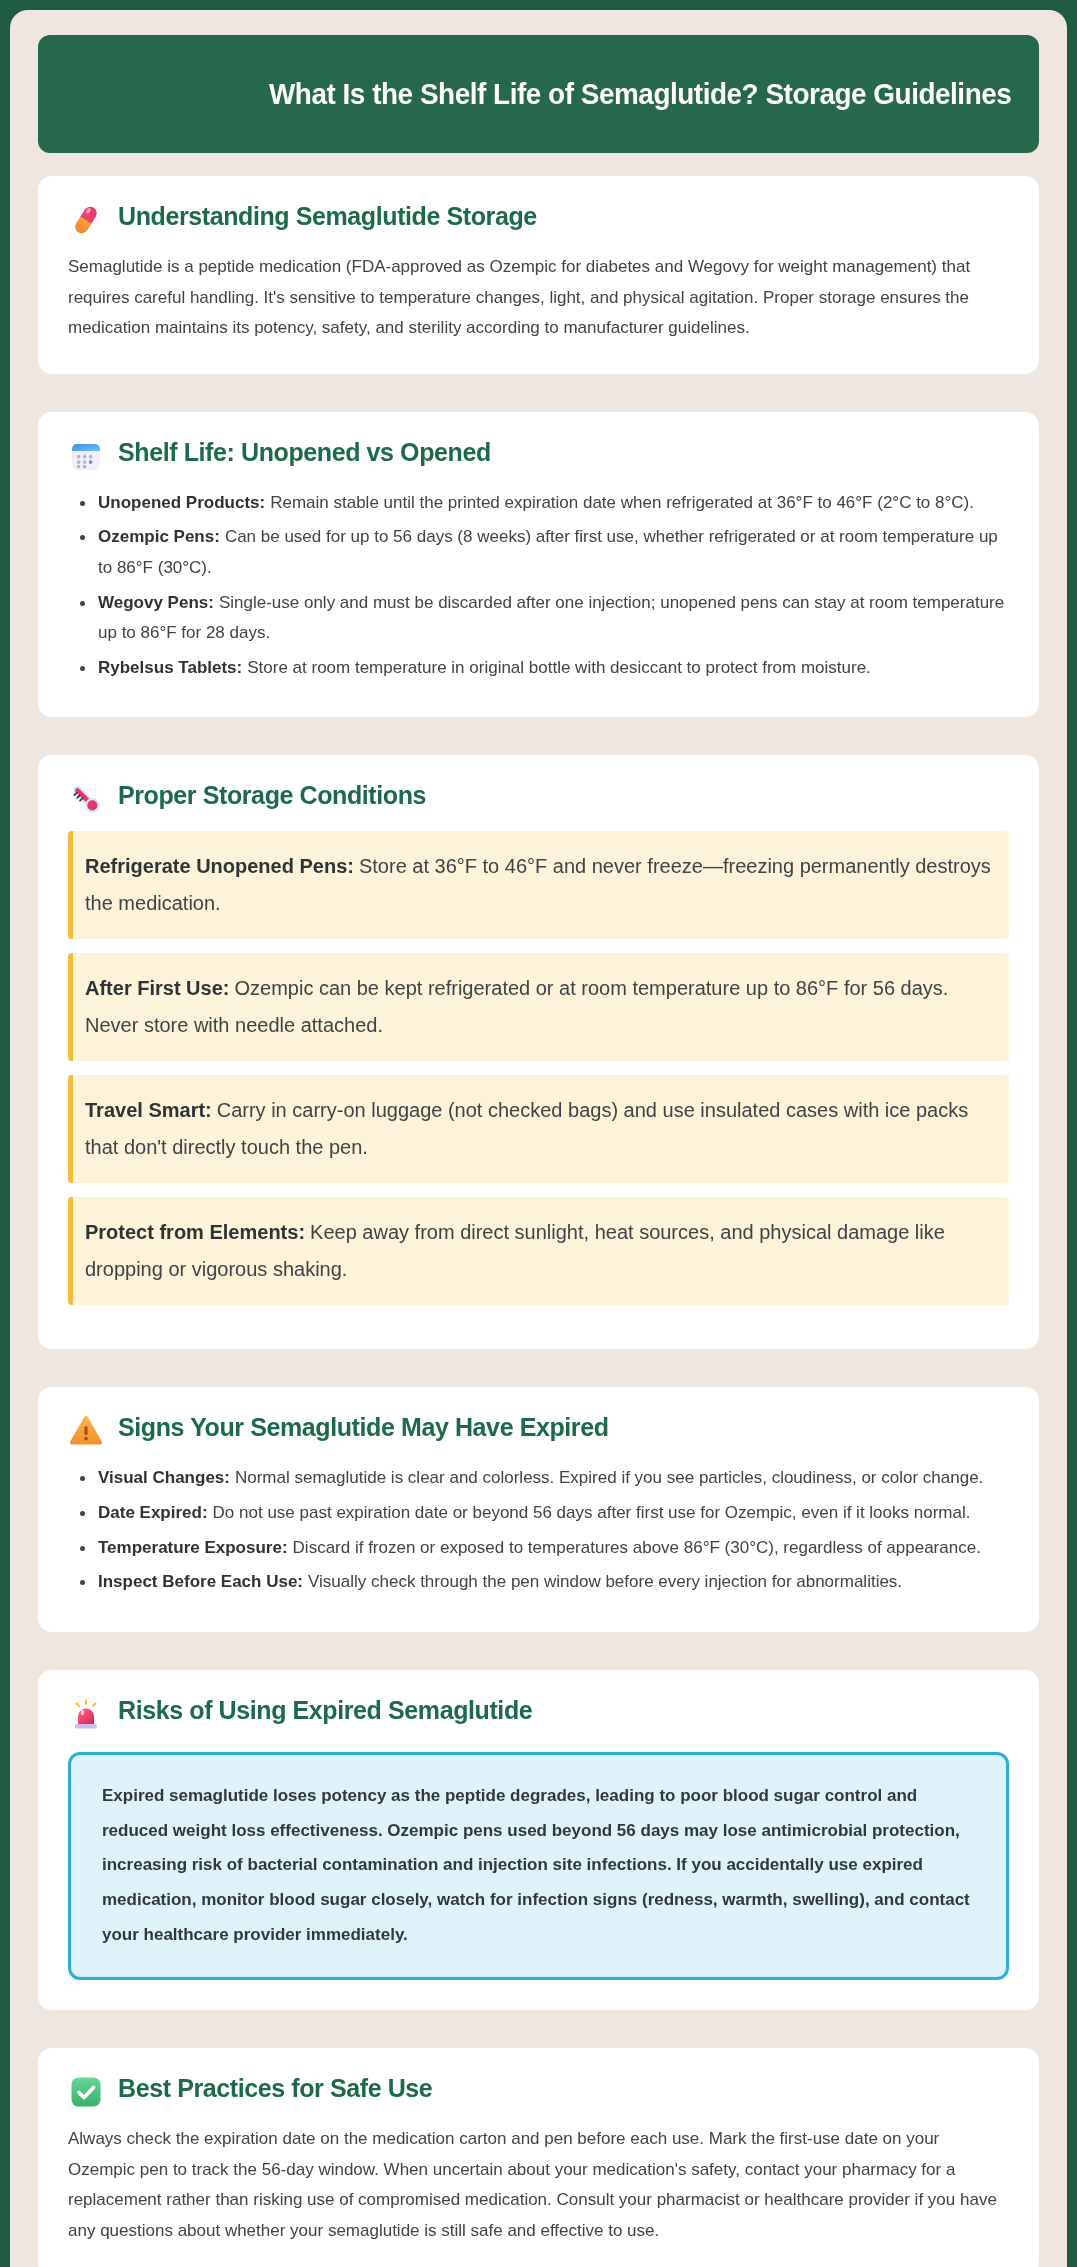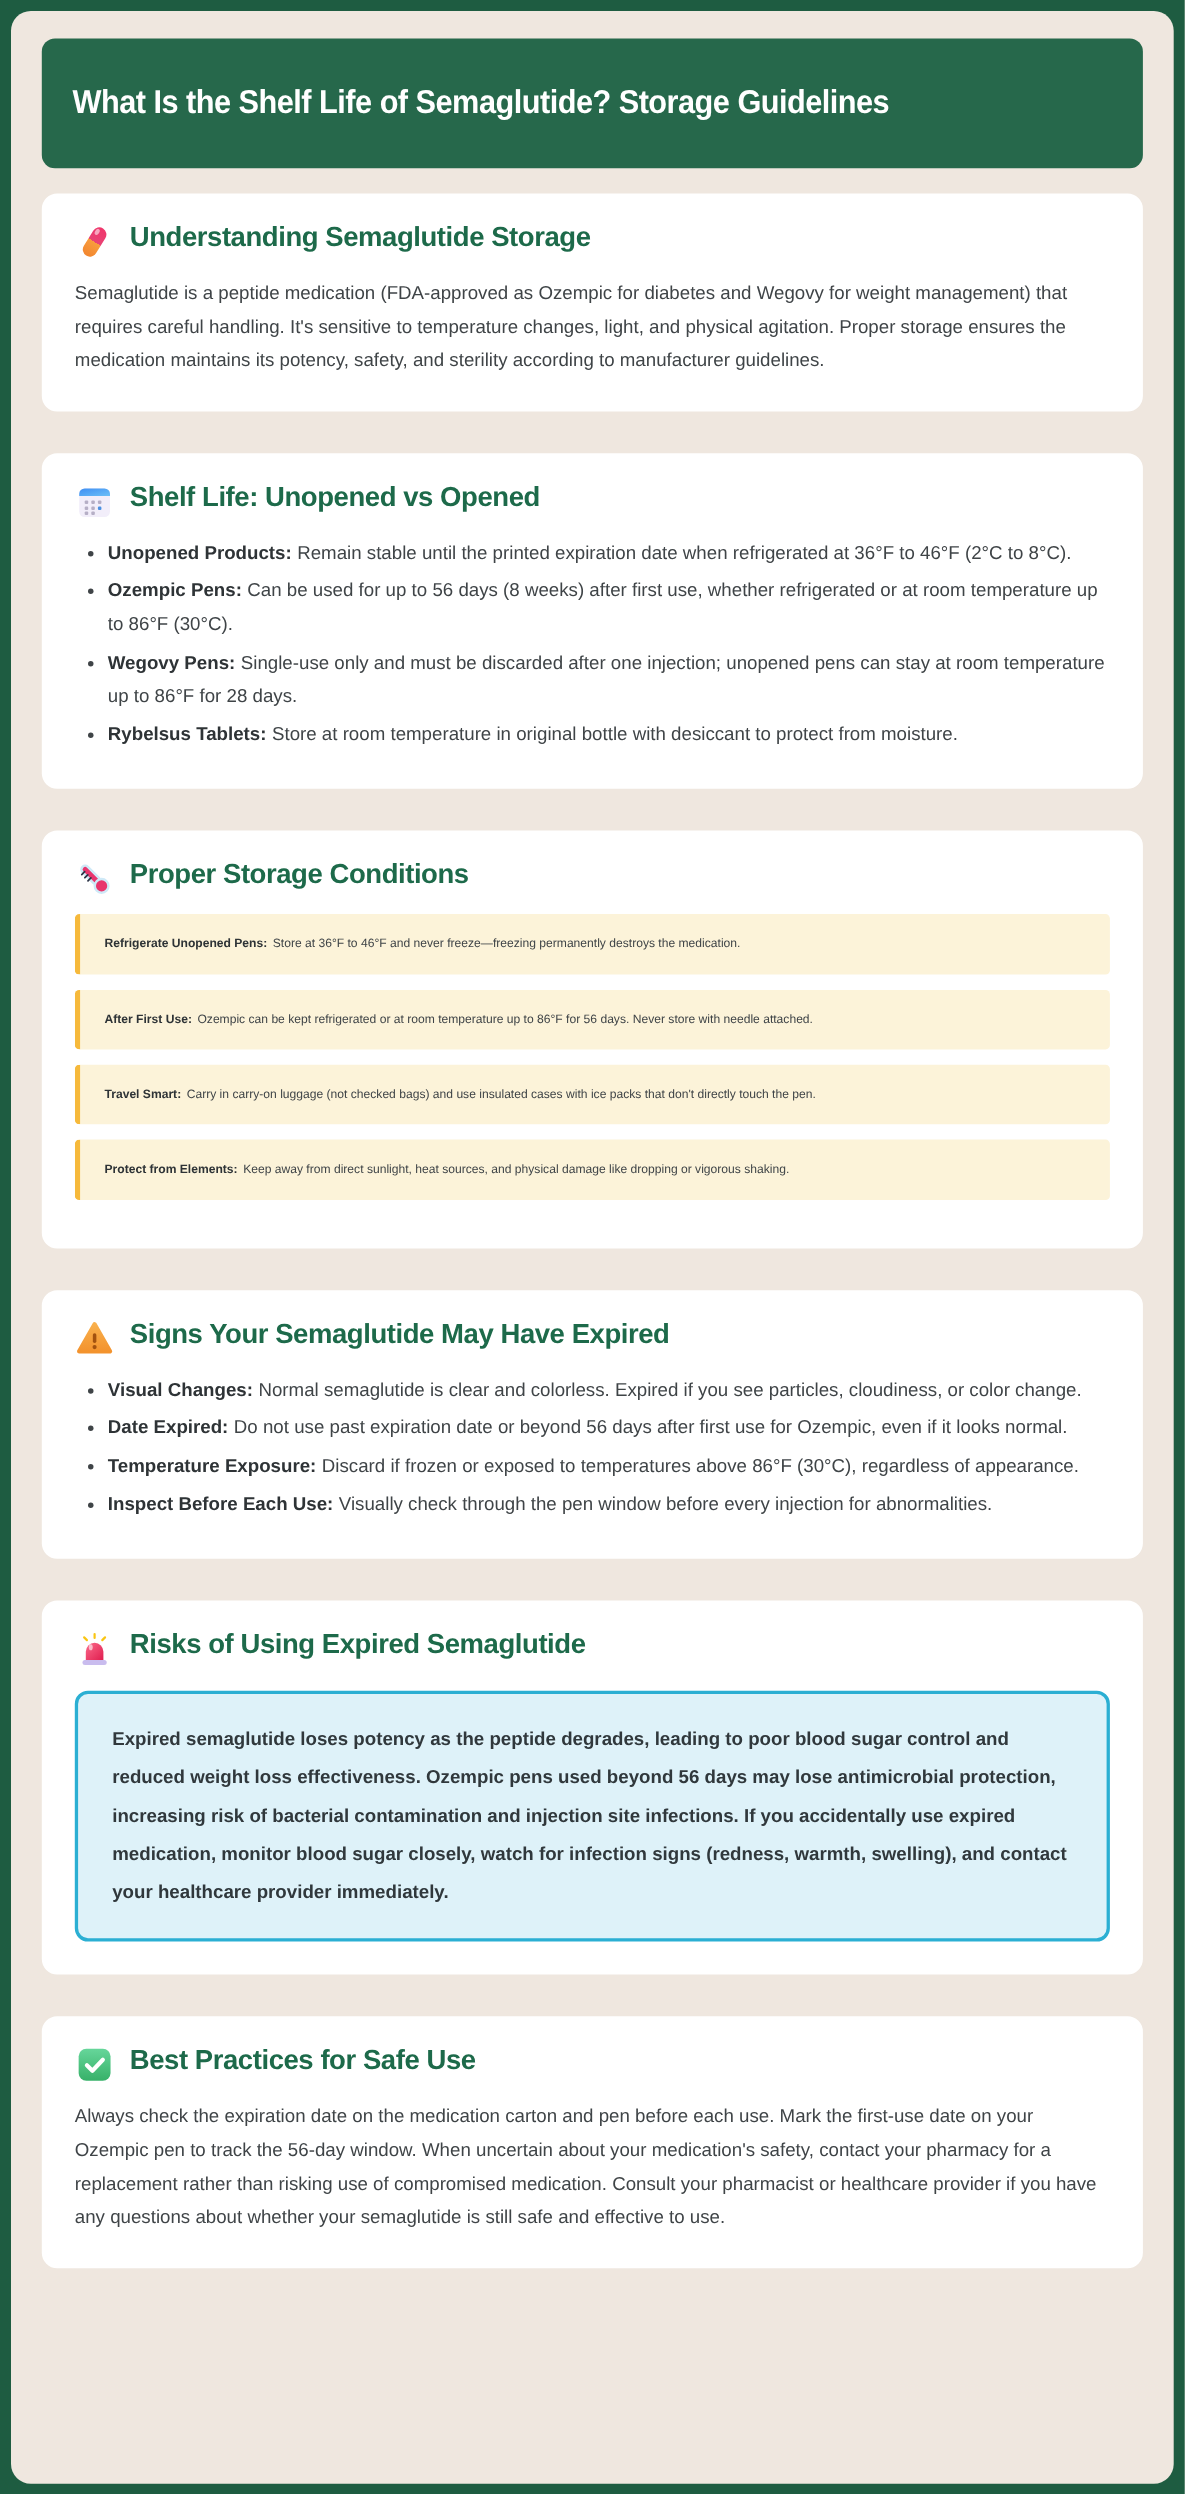--- a/index.html
+++ b/index.html
@@ -14,21 +14,21 @@
     margin:10px 10px 14px 10px;
     padding:25px 28px 0 28px;
     position:relative;
     overflow:visible;
     box-sizing:border-box;
   }
   .banner{
     background:#26684B;
     border-radius:12px;
     height:118px;
-    display:flex;align-items:center;justify-content:flex-start;
+    display:flex;align-items:center;justify-content:flex-end;
     margin-bottom:23px;
   }
   .banner h1{
     margin:0;
     color:#FFFFFF;
     font-size:30px;
     font-weight:bold;
     letter-spacing:-0.5px;
     transform:scaleX(0.93);
     white-space:nowrap;
@@ -76,24 +76,24 @@
     position:absolute;
     left:2px;top:13px;
     width:5px;height:5px;border-radius:50%;
     background:#3F4447;
   }
   .lead{font-weight:bold;color:#2E3336;margin-right:5px;}
   .highlight{
     background:#FCF3D9;
     border-left:5px solid #F6B93B;
     border-radius:4px;
-    padding:17px 22px;
+    padding:17px 12px;
     margin:14px 0;
     color:#3F4447;
-    font-size:11px;
+    font-size:20px;
     line-height:1.85;
   }
   .info{
     background:#DEF2F9;
     border:3px solid #2BAFD3;
     border-radius:12px;
     padding:24px 31px;
     color:#30383C;
     font-size:17px;
     font-weight:bold;

